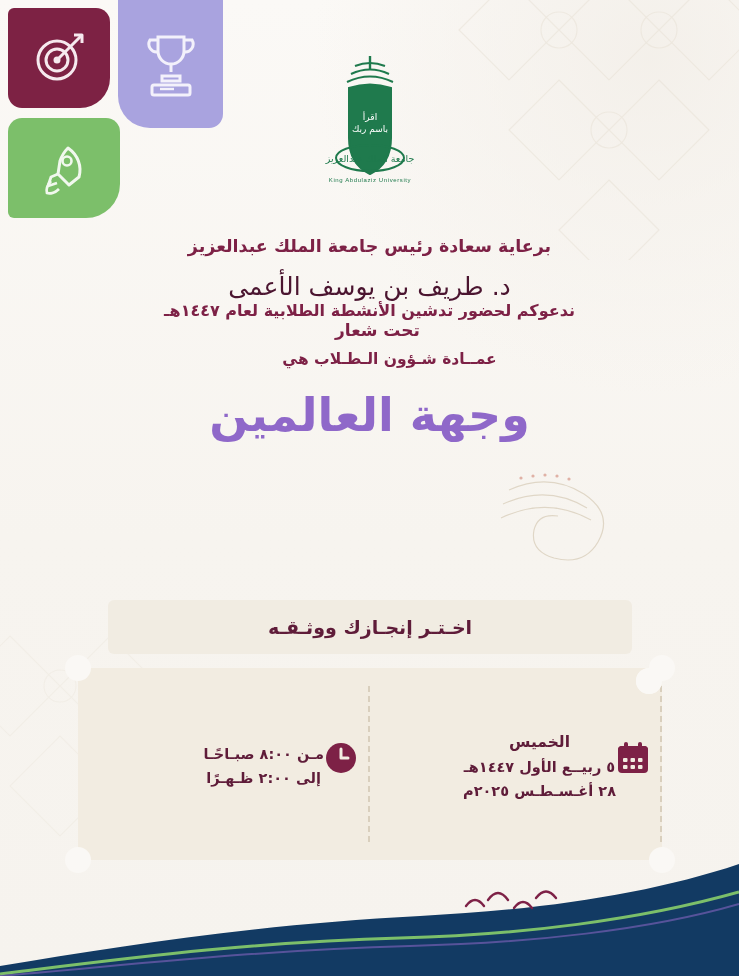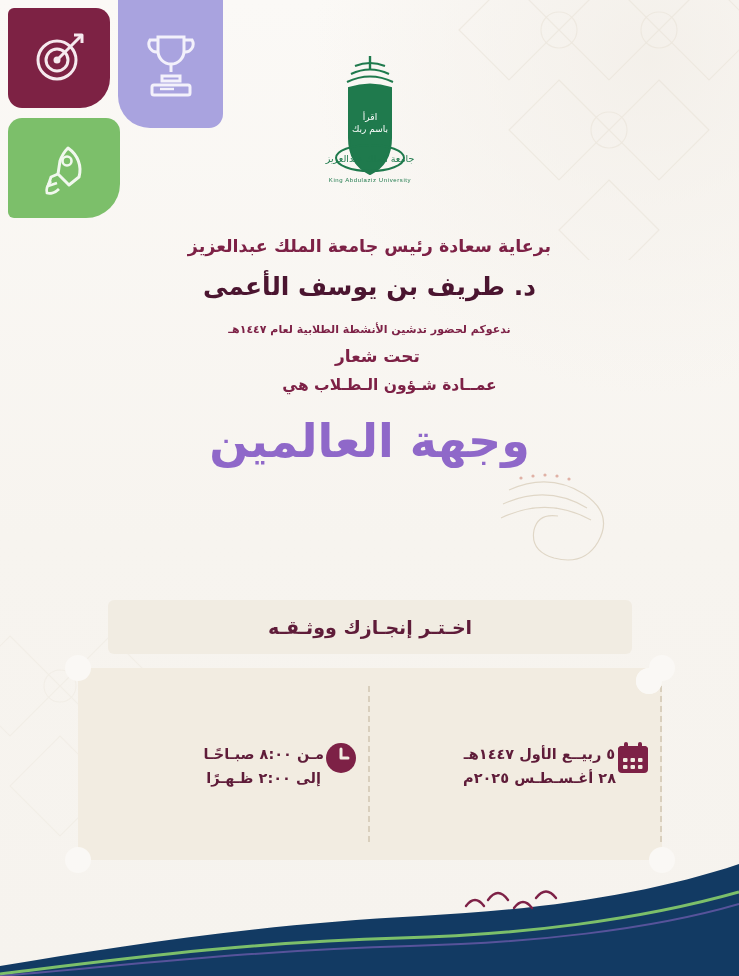--- a/index.html
+++ b/index.html
@@ -105,30 +105,29 @@
   }
   .line-patronage {
     font-size: 17.5px;
     font-weight: bold;
     letter-spacing: 1.2px;
     color: #7d2146;
     margin-bottom: 16px;
   }
   .line-name {
     font-size: 25px;
-    font-weight: bold;
+    font-weight: normal;
     letter-spacing: 2px;
     color: #4b1530;
-    margin-bottom: 22px;
   }
   .line-invite {
-    font-size: 11px;
+    font-size: 16px;
     font-weight: bold;
     color: #7d2146;
-    margin-bottom: 10px;
+    margin-bottom: 0;
   }
   .line-under {
     font-size: 17px;
     font-weight: bold;
     letter-spacing: 2px;
     color: #7d2146;
     margin-bottom: 10px;
     padding-left: 16px;
   }
   .line-deanship {
@@ -386,20 +385,21 @@
             <rect x="7" y="17" width="4.5" height="4" rx="1"></rect>
             <rect x="14.5" y="17" width="4.5" height="4" rx="1"></rect>
             <rect x="22" y="17" width="4.5" height="4" rx="1"></rect>
             <rect x="7" y="24" width="4.5" height="4" rx="1"></rect>
             <rect x="14.5" y="24" width="4.5" height="4" rx="1"></rect>
             <rect x="22" y="24" width="4.5" height="4" rx="1"></rect>
           </g>
         </svg>
       </span>
       <div class="tk-lines">
+        <div class="big">الخميس</div>
         <div>٥ ربيــع الأول ١٤٤٧هـ</div>
         <div>٢٨ أغـسـطـس ٢٠٢٥م</div>
       </div>
     </div>
 
     <div class="divider"></div>
 
     <div class="tk-col">
       <span class="ic">
         <svg width="34" height="34" viewBox="0 0 34 34">

